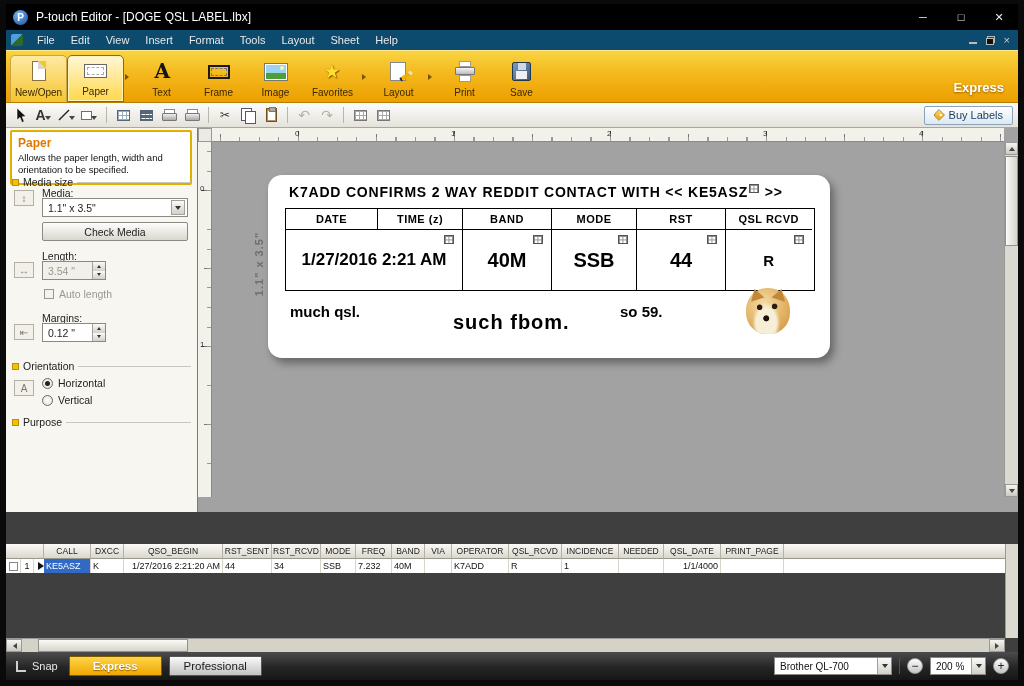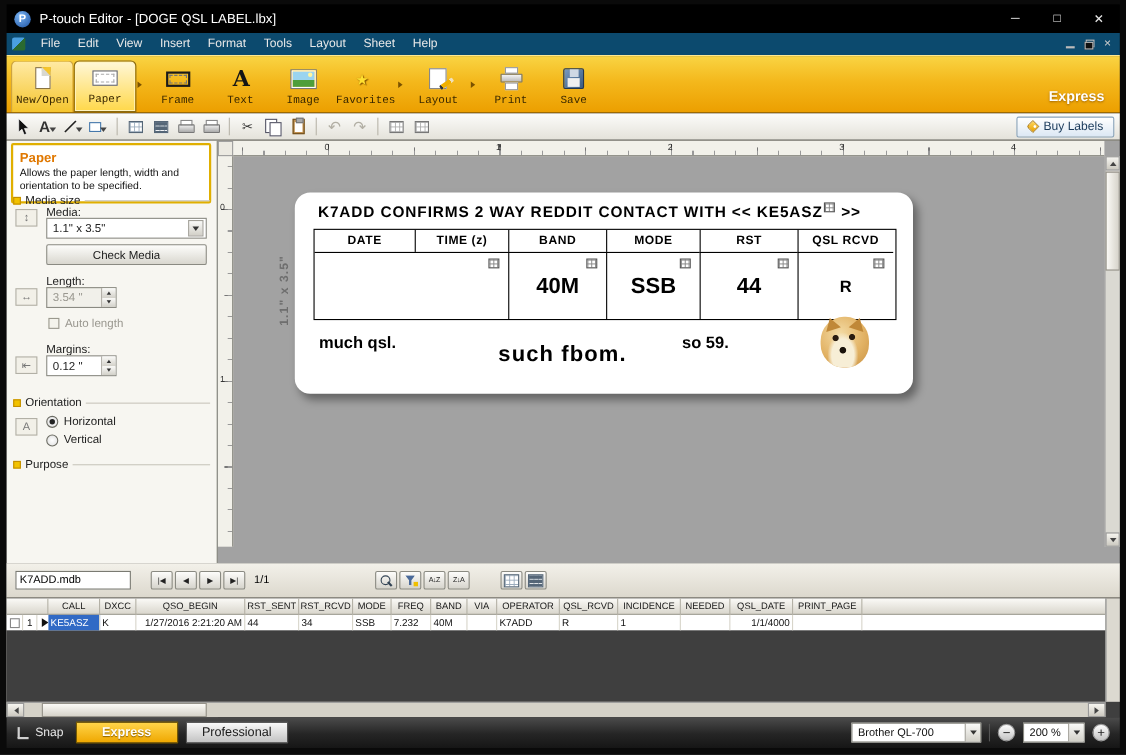--- a/index.html
+++ b/index.html
@@ -29,21 +29,21 @@
   .mdi-restore::before { content:""; position:absolute; right:0; top:0; width:6px; height:5px; border:1px solid #bbb; }
   .mdi-restore::after  { content:""; position:absolute; left:0; bottom:0; width:6px; height:5px; border:1px solid #bbb; background:#101010; }
   .mdi-close { color:#ccc; font-size:11px; line-height:9px; }
 
   
   .toolbar-main { position:absolute; left:6px; top:50px; right:6px; height:53px;
                   background:linear-gradient(180deg,#f9d443 0%, #f4b81c 45%, #ec9f00 100%);
                   border-top:1px solid #ffe890; border-bottom:1px solid #b87c00;
                   display:flex; align-items:stretch; padding-left:4px; }
   .tb-btn { width:57px; display:flex; flex-direction:column; align-items:center; justify-content:flex-end;
-            padding-bottom:4px; gap:3px; font-size:10px; color:#3a2800; cursor:default;font-family:Liberation Mono, monospace; }
+            padding-bottom:4px; gap:3px; font-size:10px; color:#3a2800; cursor:default; }
   .tb-btn.tab { background:linear-gradient(#ffeaa4,#f5c52e); border:1px solid #cda441;
                 border-bottom:none; border-radius:5px 5px 0 0; margin-top:4px; }
   .tb-btn.selected { background:linear-gradient(#fff7d8,#ffd84a); border:1px solid #8a6a10;
                      box-shadow:inset 0 0 0 1px #fff3c0; }
   .tb-label { white-space:nowrap; }
   .tb-sep { width:9px; display:flex; align-items:center; justify-content:center; }
   .tb-sep i { width:0; height:0; border:3px solid transparent; border-left:4px solid #7a5200; }
   .express-label { position:absolute; right:14px; bottom:7px; color:#fff; font-weight:bold;
                    font-size:13px; text-shadow:0 1px 2px #9a6000; }
 
@@ -349,28 +349,28 @@
     <div class="tb-btn tab selected">
       <span class="tbi tbi-paper">
           <span class="tape"></span>
         </span>
       <span class="tb-label">Paper</span>
     </div>
     <div class="tb-sep">
         <i></i>
       </div>
     <div class="tb-btn">
+      <span class="tbi tbi-text"></span>
+      <span class="tb-label">Text</span>
+    </div>
+    <div class="tb-btn">
       <span class="tbi tbi-frame">
           <span class="fr"></span>
         </span>
       <span class="tb-label">Frame</span>
-    </div>
-    <div class="tb-btn">
-      <span class="tbi tbi-text"></span>
-      <span class="tb-label">Text</span>
     </div>
     <div class="tb-btn">
       <span class="tbi tbi-img">
           <span class="pic"></span>
         </span>
       <span class="tb-label">Image</span>
     </div>
     <div class="tb-btn">
       <span class="tbi tbi-fav"></span>
       <span class="tb-label">Favorites</span>
@@ -554,20 +554,21 @@
         <span>K7ADD CONFIRMS 2 WAY REDDIT CONTACT WITH &lt;&lt; </span><span>KE5ASZ</span><span class="mf"></span><span> &gt;&gt;</span>
       </div>
       <div class="label-table">
         <div class="hcell first">DATE</div>
         <div class="hcell">TIME (z)</div>
         <div class="hcell">BAND</div>
         <div class="hcell">MODE</div>
         <div class="hcell">RST</div>
         <div class="hcell">QSL RCVD</div>
         <div class="dcell first cell-dt">
+          <span>1/27/2016 2:21 AM</span>
             <span class="mf"></span>
         </div>
         <div class="dcell cell-band">
           <span>40M</span>
             <span class="mf"></span>
         </div>
         <div class="dcell cell-mode">
           <span>SSB</span>
             <span class="mf"></span>
         </div>
@@ -590,40 +591,20 @@
 
     <div class="canvas-vscroll">
       <div class="vs-btn up"></div>
       <div class="vs-thumb"></div>
       <div class="vs-btn down"></div>
     </div>
 
   </div>
 
   <div class="db-panel">
-    <div class="db-toolbar">
-      <input class="db-file" readonly="" value="K7ADD.mdb" style="">
-      <div class="db-nav">
-        <button class="db-btn nav-first"></button>
-        <button class="db-btn nav-prev"></button>
-        <button class="db-btn nav-next"></button>
-        <button class="db-btn nav-last"></button>
-      </div>
-      <span class="db-pos">1/1</span>
-      <div class="db-tools">
-        <button class="db-btn t-find"></button>
-        <button class="db-btn t-filter"></button>
-        <button class="db-btn t-sort-az"></button>
-        <button class="db-btn t-sort-za"></button>
-      </div>
-      <div class="db-views">
-        <button class="db-btn t-grid1"></button>
-        <button class="db-btn t-grid2"></button>
-      </div>
-    </div>
 
     <div class="db-head">
       <div class="dbh" style="width:38px"></div>
       <div class="dbh" style="width:47px">CALL</div>
       <div class="dbh" style="width:33px">DXCC</div>
       <div class="dbh" style="width:99px">QSO_BEGIN</div>
       <div class="dbh" style="width:49px">RST_SENT</div>
       <div class="dbh" style="width:49px">RST_RCVD</div>
       <div class="dbh" style="width:35px">MODE</div>
       <div class="dbh" style="width:36px">FREQ</div>

